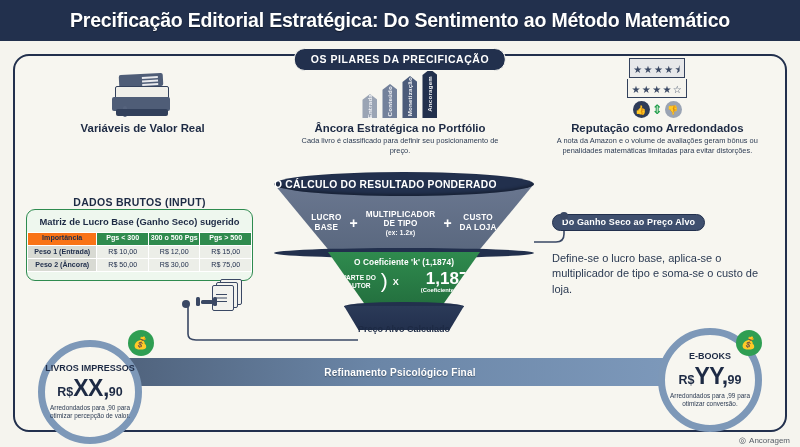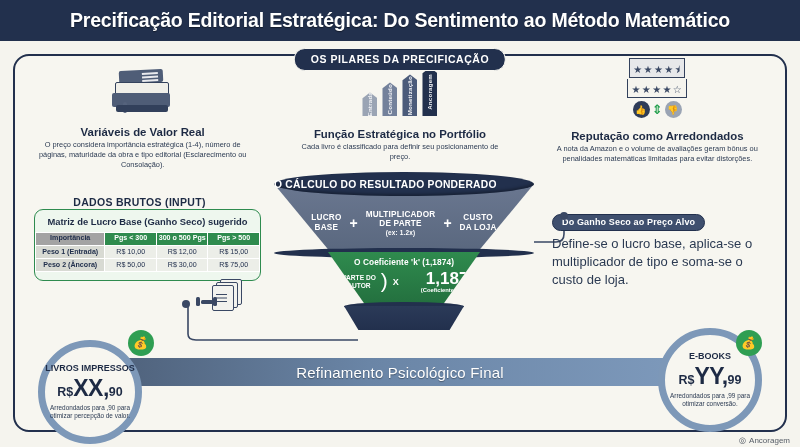--- a/index.html
+++ b/index.html
@@ -37,21 +37,21 @@
   }
 
   
   .pillars{
     position:absolute;left:14px;top:66px;width:772px;height:96px;
     display:flex;z-index:4;
   }
   .pillar{flex:1;display:flex;flex-direction:column;align-items:center;}
   .pillar-art{height:52px;display:flex;align-items:flex-end;justify-content:center;}
   .pillar-title{
-    font-size:11.4px;font-weight:bold;color:#1d2a44;margin-top:12px;text-align:left;
+    font-size:11.4px;font-weight:bold;color:#1d2a44;margin-top:4px;text-align:left;
   }
   .pillar-desc{
     font-size:7.4px;color:#2b3a52;line-height:1.32;text-align:center;
     margin-top:2px;max-width:215px;
   }
 
   
   .books{position:relative;width:62px;height:48px;}
   .books i{position:absolute;display:block;border-radius:2px;}
   .bk1{left:7px;top:4px;width:44px;height:13px;background:#4f5d77;transform:rotate(-3deg);}
@@ -86,32 +86,32 @@
   .updown{color:#1f9e4a;font-size:13px;font-weight:bold;line-height:1;}
 
   
   .input-label{
     position:absolute;left:32px;top:196px;width:215px;text-align:center;
     font-size:10.5px;font-weight:bold;color:#1d2a44;letter-spacing:.3px;z-index:5;
   }
   .input-card{
     position:absolute;left:26px;top:209px;width:227px;
     background:#eef7ee;border:1.6px solid #2e8b4f;border-radius:9px;
-    padding:6px 0 8px;box-sizing:border-box;z-index:5;margin-left:8px;
+    padding:6px 0 8px;box-sizing:border-box;z-index:5;
   }
   .input-card h4{
     margin:0 0 5px;font-size:9.4px;font-weight:bold;color:#1d2a44;text-align:center;
   }
   table.matrix{border-collapse:collapse;width:100%;table-layout:fixed;}
   table.matrix th,table.matrix td{
     font-size:7.1px;padding:2px 1px;text-align:center;
     border:.7px solid #ffffff;color:#22304d;
   }
   table.matrix thead th{background:#2f8b4e;color:#fff;font-weight:bold;line-height:1.1;}
-  table.matrix thead th.corner{background:#a3a3a3;color:#22304d;}
+  table.matrix thead th.corner{background:#f97316;color:#22304d;}
   table.matrix tbody th{background:#d8dad3;font-weight:bold;text-align:center;}
   table.matrix tbody td{background:#eceee8;}
   table.matrix col.c0{width:31%;}
 
   
   .docs{position:absolute;left:212px;top:279px;width:30px;height:30px;z-index:6;}
   .docs i{position:absolute;background:#f2f2ee;border:1.4px solid #3a4864;border-radius:2px;display:block;}
   .d1{left:8px;top:0;width:20px;height:24px;}
   .d2{left:4px;top:3px;width:20px;height:24px;}
   .d3{left:0;top:6px;width:20px;height:24px;}
@@ -177,21 +177,21 @@
     position:absolute;left:56px;top:152px;width:172px;
     text-align:center;font-size:9px;font-weight:bold;color:#1d2a44;
   }
 
   
   .annot{position:absolute;left:552px;top:211px;width:215px;z-index:5;}
   .annot-pill{
     display:inline-block;background:#3f4f6e;color:#fff;font-size:9px;font-weight:bold;
     padding:2px 9px 3px;border-radius:9px;border:1.3px solid #22304d;letter-spacing:.15px;
   }
-  .annot-body{font-size:13px;color:#2b3a52;line-height:1.4;margin-top:4px;}
+  .annot-body{font-size:11px;color:#2b3a52;line-height:1.4;margin-top:20px;}
 
   
   .bubble{
     position:absolute;width:104px;height:104px;border-radius:50%;
     background:#f7f6f0;border:7px solid #7d98b8;
     display:flex;flex-direction:column;align-items:center;justify-content:center;
     z-index:8;box-sizing:border-box;
   }
   .bubble.left{left:38px;top:340px;}
   .bubble.right{left:658px;top:328px;}
@@ -210,21 +210,21 @@
   .moneybag.br{left:736px;top:330px;}
 
   
   .banner{
     position:absolute;left:90px;top:358px;width:620px;height:28px;z-index:7;
     background:linear-gradient(90deg,#4c5e77 0%,#6a85a6 45%,#7f9bbd 100%);
     clip-path:polygon(0 0,100% 0,96% 50%,100% 100%,0 100%,4% 50%);
     display:flex;align-items:center;justify-content:center;
   }
   .banner span{
-    color:#fff;font-size:15px;font-weight:normal;letter-spacing:.2px;
+    color:#fff;font-size:10px;font-weight:bold;letter-spacing:.2px;
     text-shadow:0 1px 1px rgba(0,0,0,.35);
   }
 
   .credit{
     position:absolute;right:10px;bottom:2px;font-size:8px;color:#555c66;
     display:flex;align-items:center;gap:3px;z-index:10;
   }
   .credit .g{font-size:8.5px;}
 </style>
 </head>
@@ -248,41 +248,40 @@
           <i class="bk1">
               <b></b>
             </i>
           <i class="bk2"></i>
           <i class="bk3"></i>
           <i class="bkmark"></i>
           <i class="bk4"></i>
         </div>
       </div>
       <div class="pillar-title">Variáveis de Valor Real</div>
-      <div class="pillar-desc">O preço considera importância estratégica (1-4), número de páginas, maturidade da obra e tipo editorial (Esclarecimento ou Consolação).</div>
     </div>
 
     <div class="pillar">
       <div class="pillar-art">
         <div class="bars">
           <div class="bar b1">
               <span>Entrada</span>
             </div>
           <div class="bar b2">
               <span>Conteúdo</span>
             </div>
           <div class="bar b3">
               <span>Monetização</span>
             </div>
           <div class="bar b4">
               <span>Ancoragem</span>
             </div>
         </div>
       </div>
-      <div class="pillar-title">Função Estratégica no Portfólio</div>
+      <div class="pillar-title">Âncora Estratégica no Portfólio</div>
       <div class="pillar-desc">Cada livro é classificado para definir seu posicionamento de preço.</div>
     </div>
 
     <div class="pillar">
       <div class="pillar-art">
         <div class="rep">
           <div class="starbox"><span class="s">★★★★⯨</span></div>
           <div class="starbox bottom"><span class="s">★★★★☆</span></div>
           <div class="thumbs">
             <div class="tcircle">👍</div>
@@ -353,21 +352,21 @@
   <div class="funnel">
     <div class="fbody">
       <div class="fbody-inner">
         <div class="fb-t">
           <span>LUCRO</span><br>
           <span>BASE</span>
         </div>
         <div class="fb-plus">+</div>
         <div class="fb-t">
           <span>MULTIPLICADOR</span><br>
-          <span>DE PARTE</span>
+          <span>DE TIPO</span>
           <small>(ex: 1.2x)</small>
         </div>
         <div class="fb-plus">+</div>
         <div class="fb-t">
           <span>CUSTO</span><br>
           <span>DA LOJA</span>
         </div>
       </div>
     </div>
 
@@ -389,20 +388,21 @@
         <span class="fg-x">X</span>
         <span class="fg-k">
           <b>1,1874</b>
           <i>(Coeficiente k)</i>
         </span>
       </div>
     </div>
 
     <div class="fring2"></div>
     <div class="fbottom"></div>
+    <div class="fpreco">Preço Alvo Calculado</div>
   </div>
 
   <svg class="conn" style="left:534px;top:214px;width:60px;height:32px;" viewBox="0 0 60 32">
     <path d="M0 28 L22 28 Q30 28 30 20 L30 6" fill="none" stroke="#3a4864" stroke-width="1.6"></path>
   </svg>
   <div class="conn-dot" style="left:560px;top:212px;"></div>
 
   <div class="annot">
     <div class="annot-pill">Do Ganho Seco ao Preço Alvo</div>
     <div class="annot-body">Define-se o lucro base, aplica-se o multiplicador de tipo e soma-se o custo de loja.</div>

